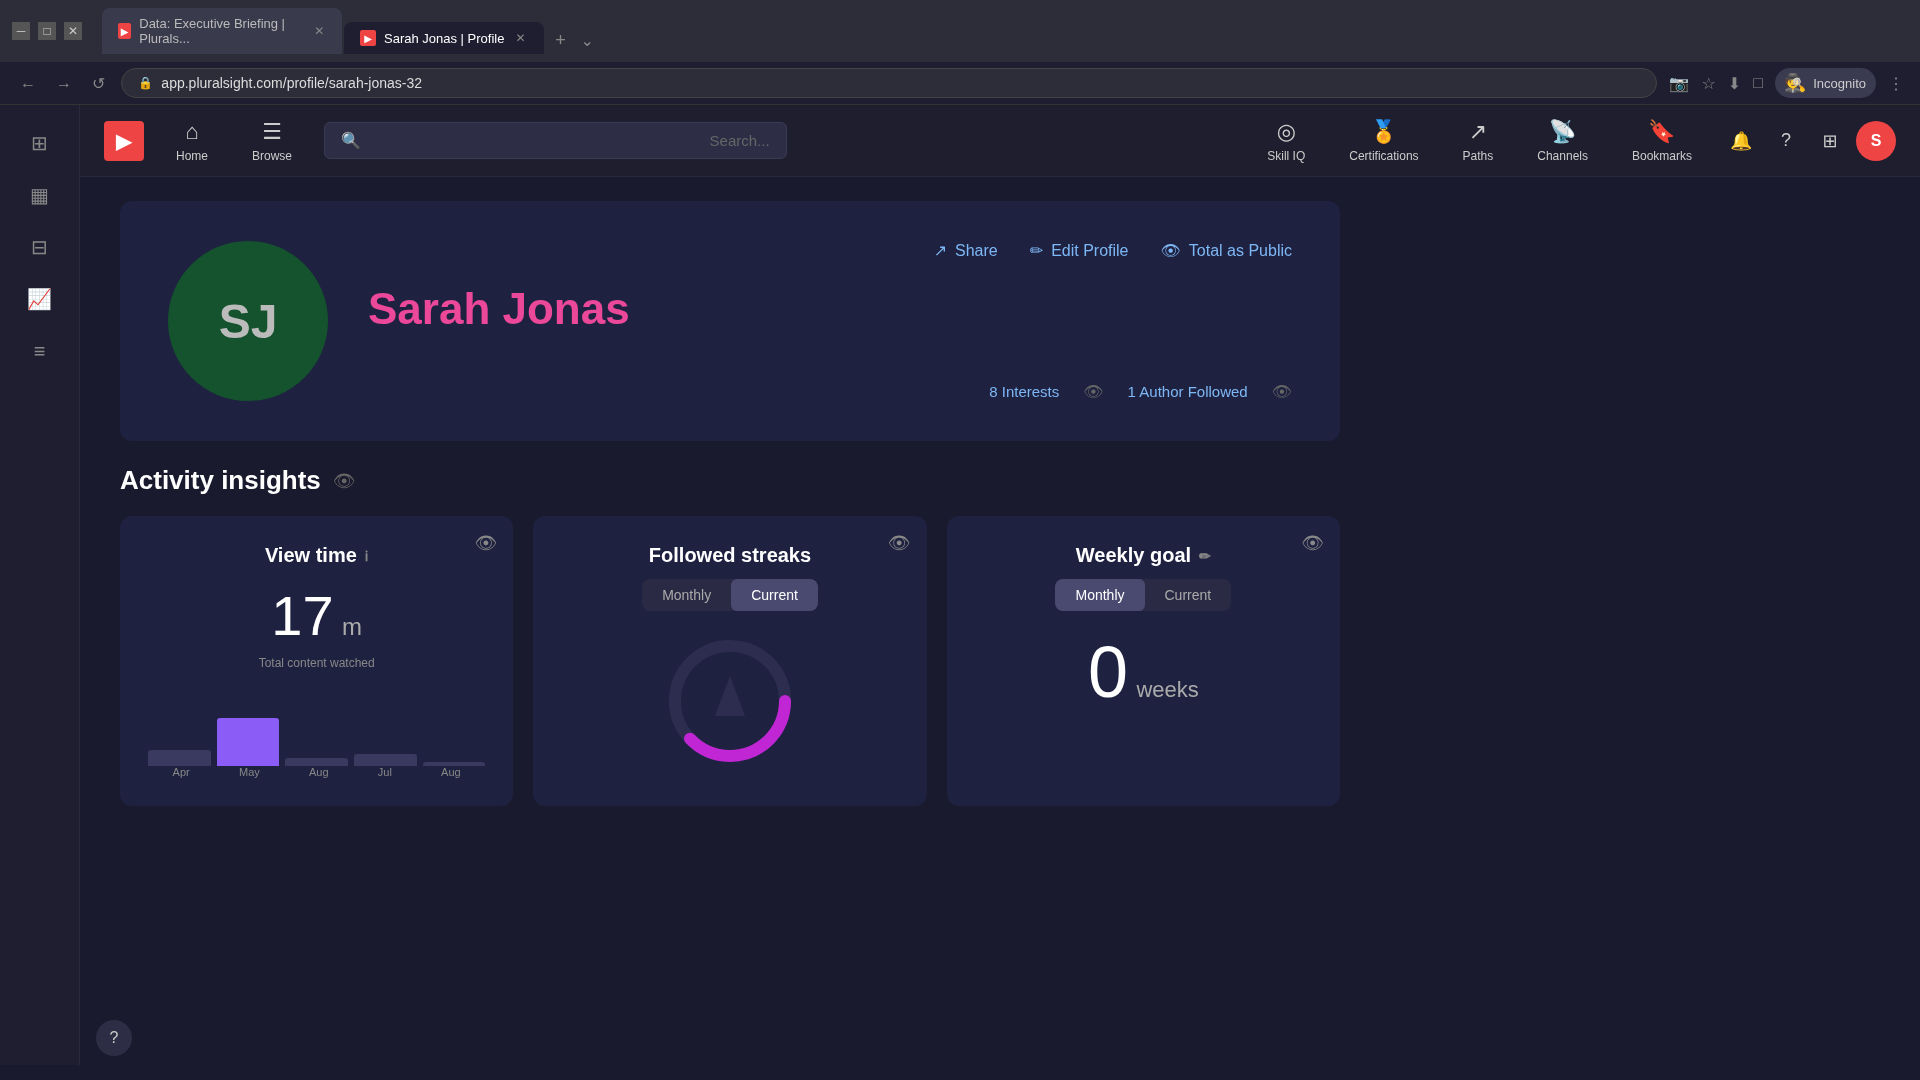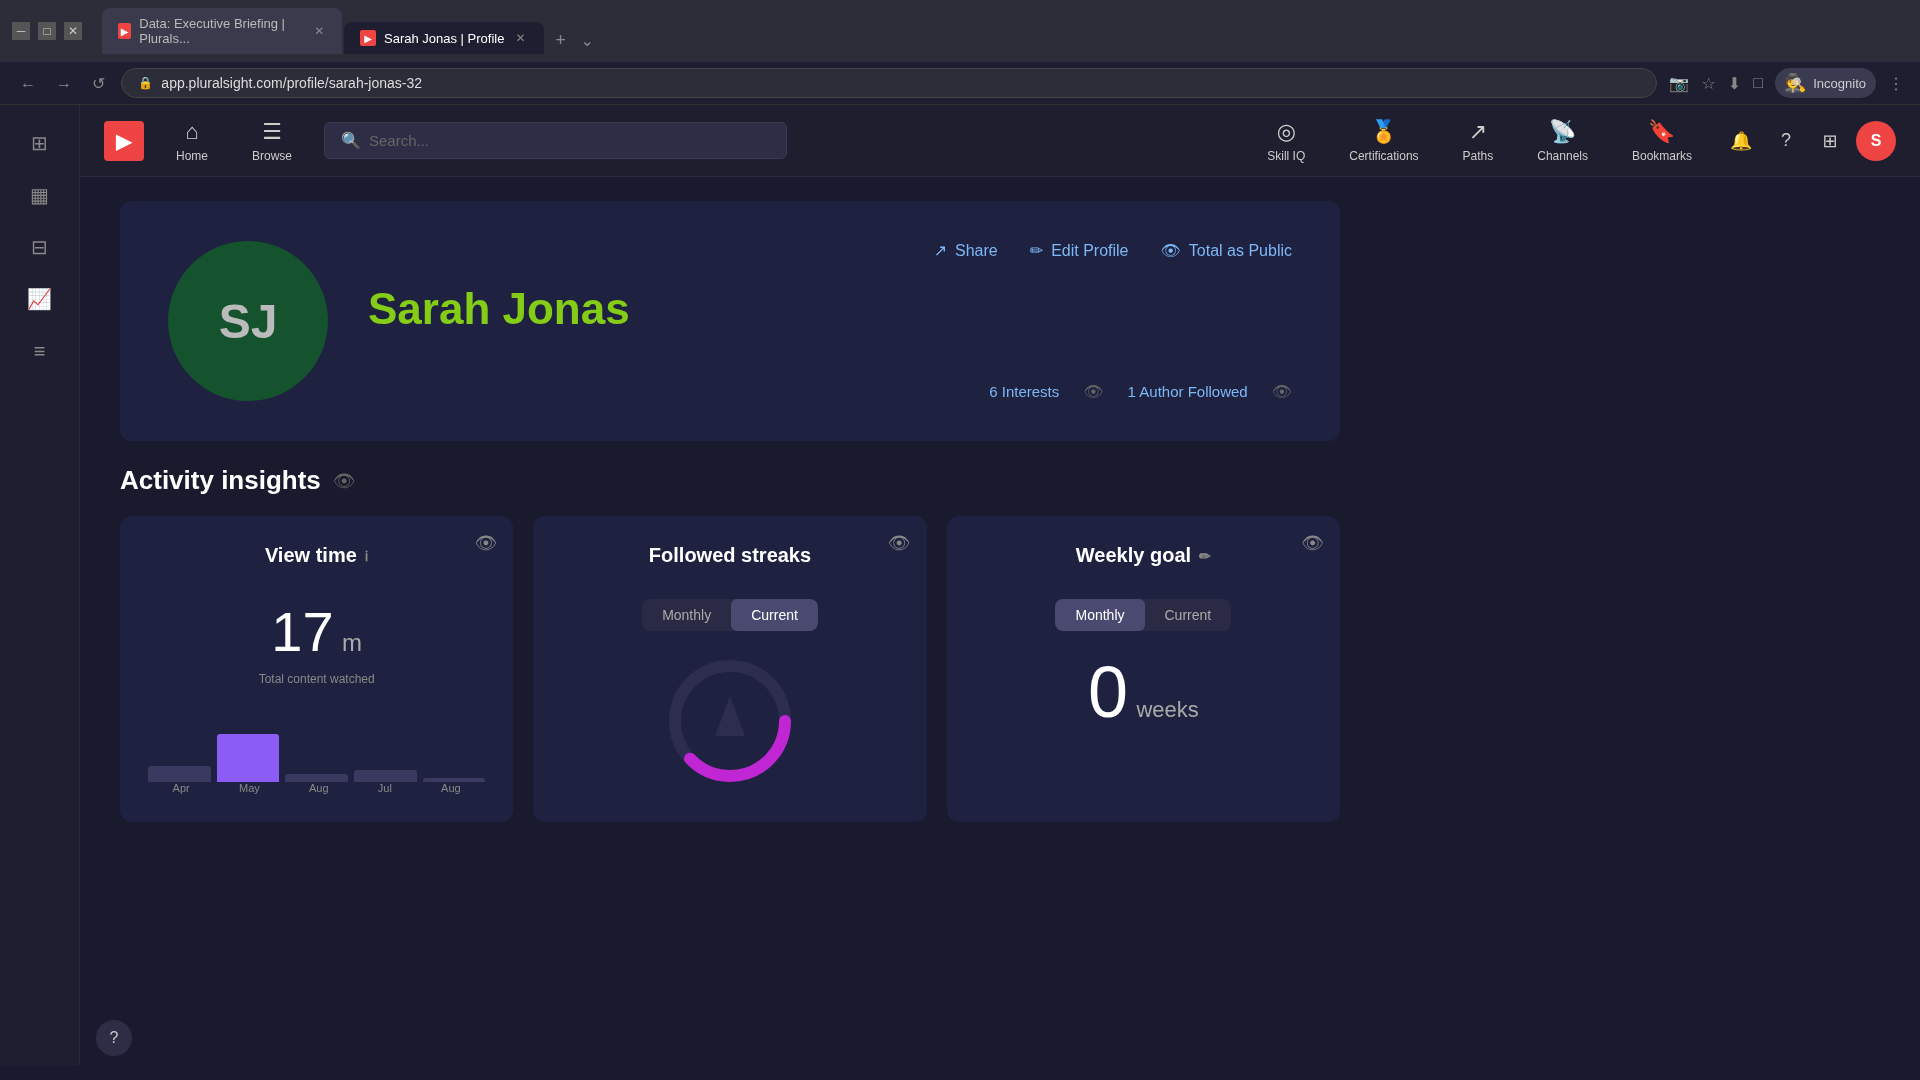--- a/index.html
+++ b/index.html
@@ -184,20 +184,21 @@
       padding: 8px 16px;
       gap: 8px;
     }
     .search-bar input {
       background: transparent;
       border: none;
       outline: none;
       color: #22c55e;
       font-size: 15px;
       width: 100%;
+      text-align: right;
     }
     .search-bar input::placeholder { color: #666; }
     .search-icon { color: #666; font-size: 16px; }
     .nav-spacer { flex: 1; }
     .nav-actions {
       display: flex; align-items: center; gap: 8px;
     }
     .nav-action-btn {
       width: 36px; height: 36px;
       display: flex; align-items: center; justify-content: center;
@@ -237,21 +238,21 @@
     .profile-avatar {
       width: 160px; height: 160px;
       border-radius: 50%;
       background: #14532d;
       display: flex; align-items: center; justify-content: center;
       font-size: 48px; font-weight: bold; color: #bbb;
       flex-shrink: 0;
     }
     .profile-info { flex: 1; }
     .profile-name {
-      font-size: 44px; font-weight: 700; color: #84cc16;
+      font-size: 44px; font-weight: 700; color: #ec4899;
       margin-bottom: 24px;
     }
     .profile-actions {
       position: absolute;
       top: 40px; right: 48px;
       display: flex; gap: 32px; align-items: center;
     }
     .profile-action-btn {
       display: flex; align-items: center; gap: 8px;
       color: #7eb7f5; font-size: 16px; cursor: pointer;
@@ -288,21 +289,21 @@
       border-radius: 12px;
       padding: 28px;
       position: relative;
     }
     .card-eye {
       position: absolute; top: 16px; right: 16px;
       color: #888; font-size: 18px; cursor: pointer;
     }
     .card-title {
       font-size: 20px; font-weight: 600; color: #fff;
-      text-align: center; margin-bottom: 32px;
+      text-align: center; margin-bottom: 12px;
       display: flex; align-items: center; justify-content: center; gap: 8px;
     }
     .card-info-icon { color: #888; font-size: 14px; cursor: pointer; }
     .card-pencil-icon { color: #888; font-size: 14px; cursor: pointer; }
 
     
     .toggle-group {
       display: flex;
       background: #2a2a45;
       border-radius: 8px;
@@ -539,21 +540,21 @@
             <a class="profile-action-btn">
               <span>✏</span>
               <span>Edit Profile</span>
             </a>
             <a class="profile-action-btn">
               <span>👁</span>
               <span>Total as Public</span>
             </a>
           </div>
           <div class="profile-links">
-            <a class="profile-link">6 Interests</a>
+            <a class="profile-link">8 Interests</a>
             <span class="link-icon">👁</span>
             <a class="profile-link">1 Author Followed</a>
             <span class="link-icon">👁</span>
           </div>
         </div>
 
         <div>
           <div class="section-header">
             <h2 class="section-title">Activity insights</h2>
             <span class="section-icon">👁</span>

